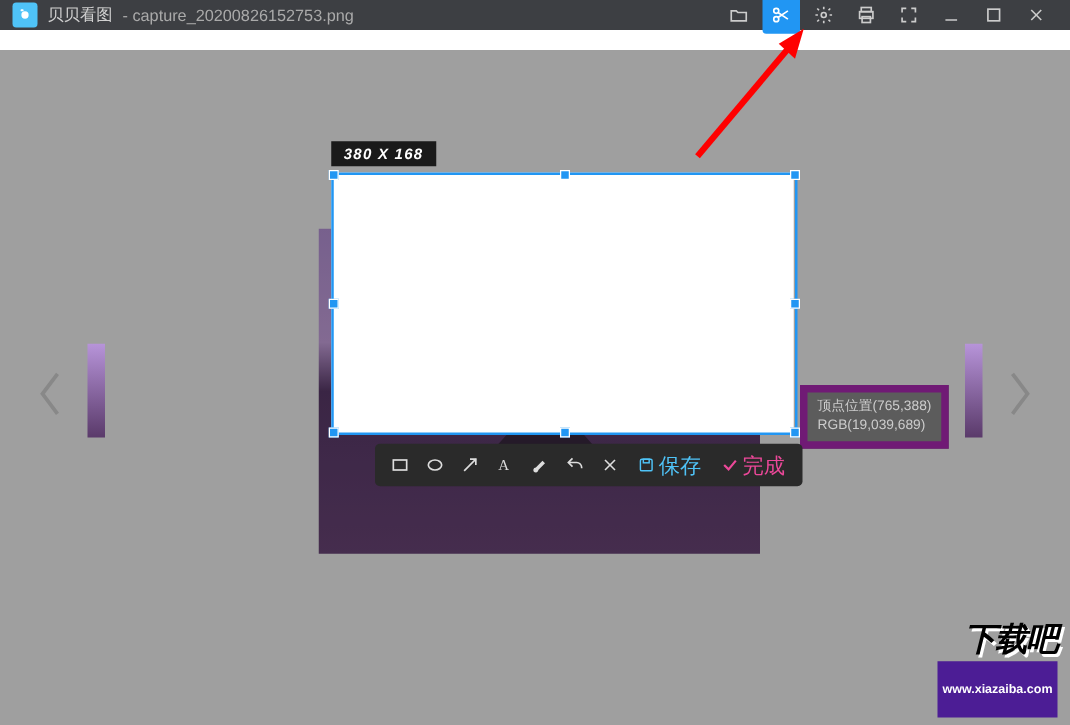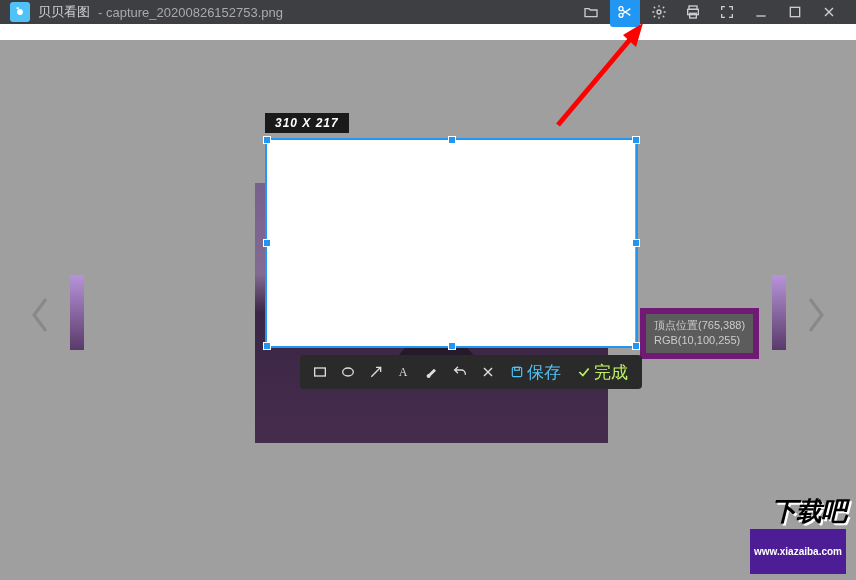--- a/index.html
+++ b/index.html
@@ -27,21 +27,21 @@
 .info-box { position: absolute; left: 640px; top: 268px; background: rgba(80,80,80,0.85); color: #ccc; font-size: 11px; padding: 4px 8px; border: 6px solid #701a75; line-height: 1.4; }
 .nav-arrow { position: absolute; top: 250px; width: 40px; height: 50px; display: flex; align-items: center; justify-content: center; cursor: pointer; }
 .nav-arrow.left { left: 20px; } .nav-arrow.right { right: 20px; }
 .nav-arrow svg { width: 28px; height: 40px; stroke: #888; stroke-width: 3; fill: none; }
 .thumb { position: absolute; top: 235px; width: 14px; height: 75px; background: linear-gradient(#b794d9, #5a3a6a); }
 .thumb.left { left: 70px; } .thumb.right { right: 70px; }
 .action-bar { position: absolute; left: 300px; top: 315px; background: #2a2a2a; border-radius: 4px; padding: 5px 8px; display: flex; align-items: center; gap: 4px; }
 .ab-btn { width: 24px; height: 24px; display: flex; align-items: center; justify-content: center; cursor: pointer; color: #ddd; border-radius: 3px; }
 .ab-btn svg { width: 16px; height: 16px; }
 .ab-text { display: flex; align-items: center; gap: 3px; padding: 0 6px; cursor: pointer; font-size: 17px; }
-.ab-text.save { color: #4fc3f7; } .ab-text.done { color: #bef264; }
+.ab-text.save { color: #4fc3f7; } .ab-text.done { color: #ec4899; }
 .arrow-pointer { position: absolute; left: 548px; top: 5px; width: 110px; height: 130px; pointer-events: none; z-index: 10; }
 .watermark { position: absolute; right: 10px; bottom: 6px; color: #000; font-weight: bold; text-align: right; z-index: 20; }
 .watermark .big { font-size: 26px; font-style: italic; letter-spacing: -1px; text-shadow: 2px 2px 0 #fff; }
 .watermark .small { font-size: 10px; color: #fff; background: #4c1d95; padding: 17px 4px; display: inline-block; }
 </style>
 </head>
 <body>
 
 <div class="titlebar">
   <div class="app-icon">
@@ -112,36 +112,36 @@
       </svg>
     </div>
   <div class="nav-arrow right">
       <svg viewBox="0 0 24 40">
         <polyline points="6,4 18,20 6,36"></polyline>
       </svg>
     </div>
   <div class="thumb left"></div>
   <div class="thumb right"></div>
 
-  <div class="dim-label">310 X 217</div>
+  <div class="dim-label">380 X 168</div>
 
   <div class="sel-box">
     <div class="sel-handle tl"></div>
     <div class="sel-handle tm"></div>
     <div class="sel-handle tr"></div>
     <div class="sel-handle ml"></div>
     <div class="sel-handle mr"></div>
     <div class="sel-handle bl"></div>
     <div class="sel-handle bm"></div>
     <div class="sel-handle br"></div>
   </div>
 
   <div class="info-box">
     <div>顶点位置(765,388)</div>
-    <div>RGB(10,100,255)</div>
+    <div>RGB(19,039,689)</div>
   </div>
 
   <div class="action-bar">
     <div class="ab-btn">
         <svg viewBox="0 0 24 24" fill="none" stroke="currentColor" stroke-width="2">
           <rect x="4" y="6" width="16" height="12"></rect>
         </svg>
       </div>
     <div class="ab-btn">
         <svg viewBox="0 0 24 24" fill="none" stroke="currentColor" stroke-width="2">

